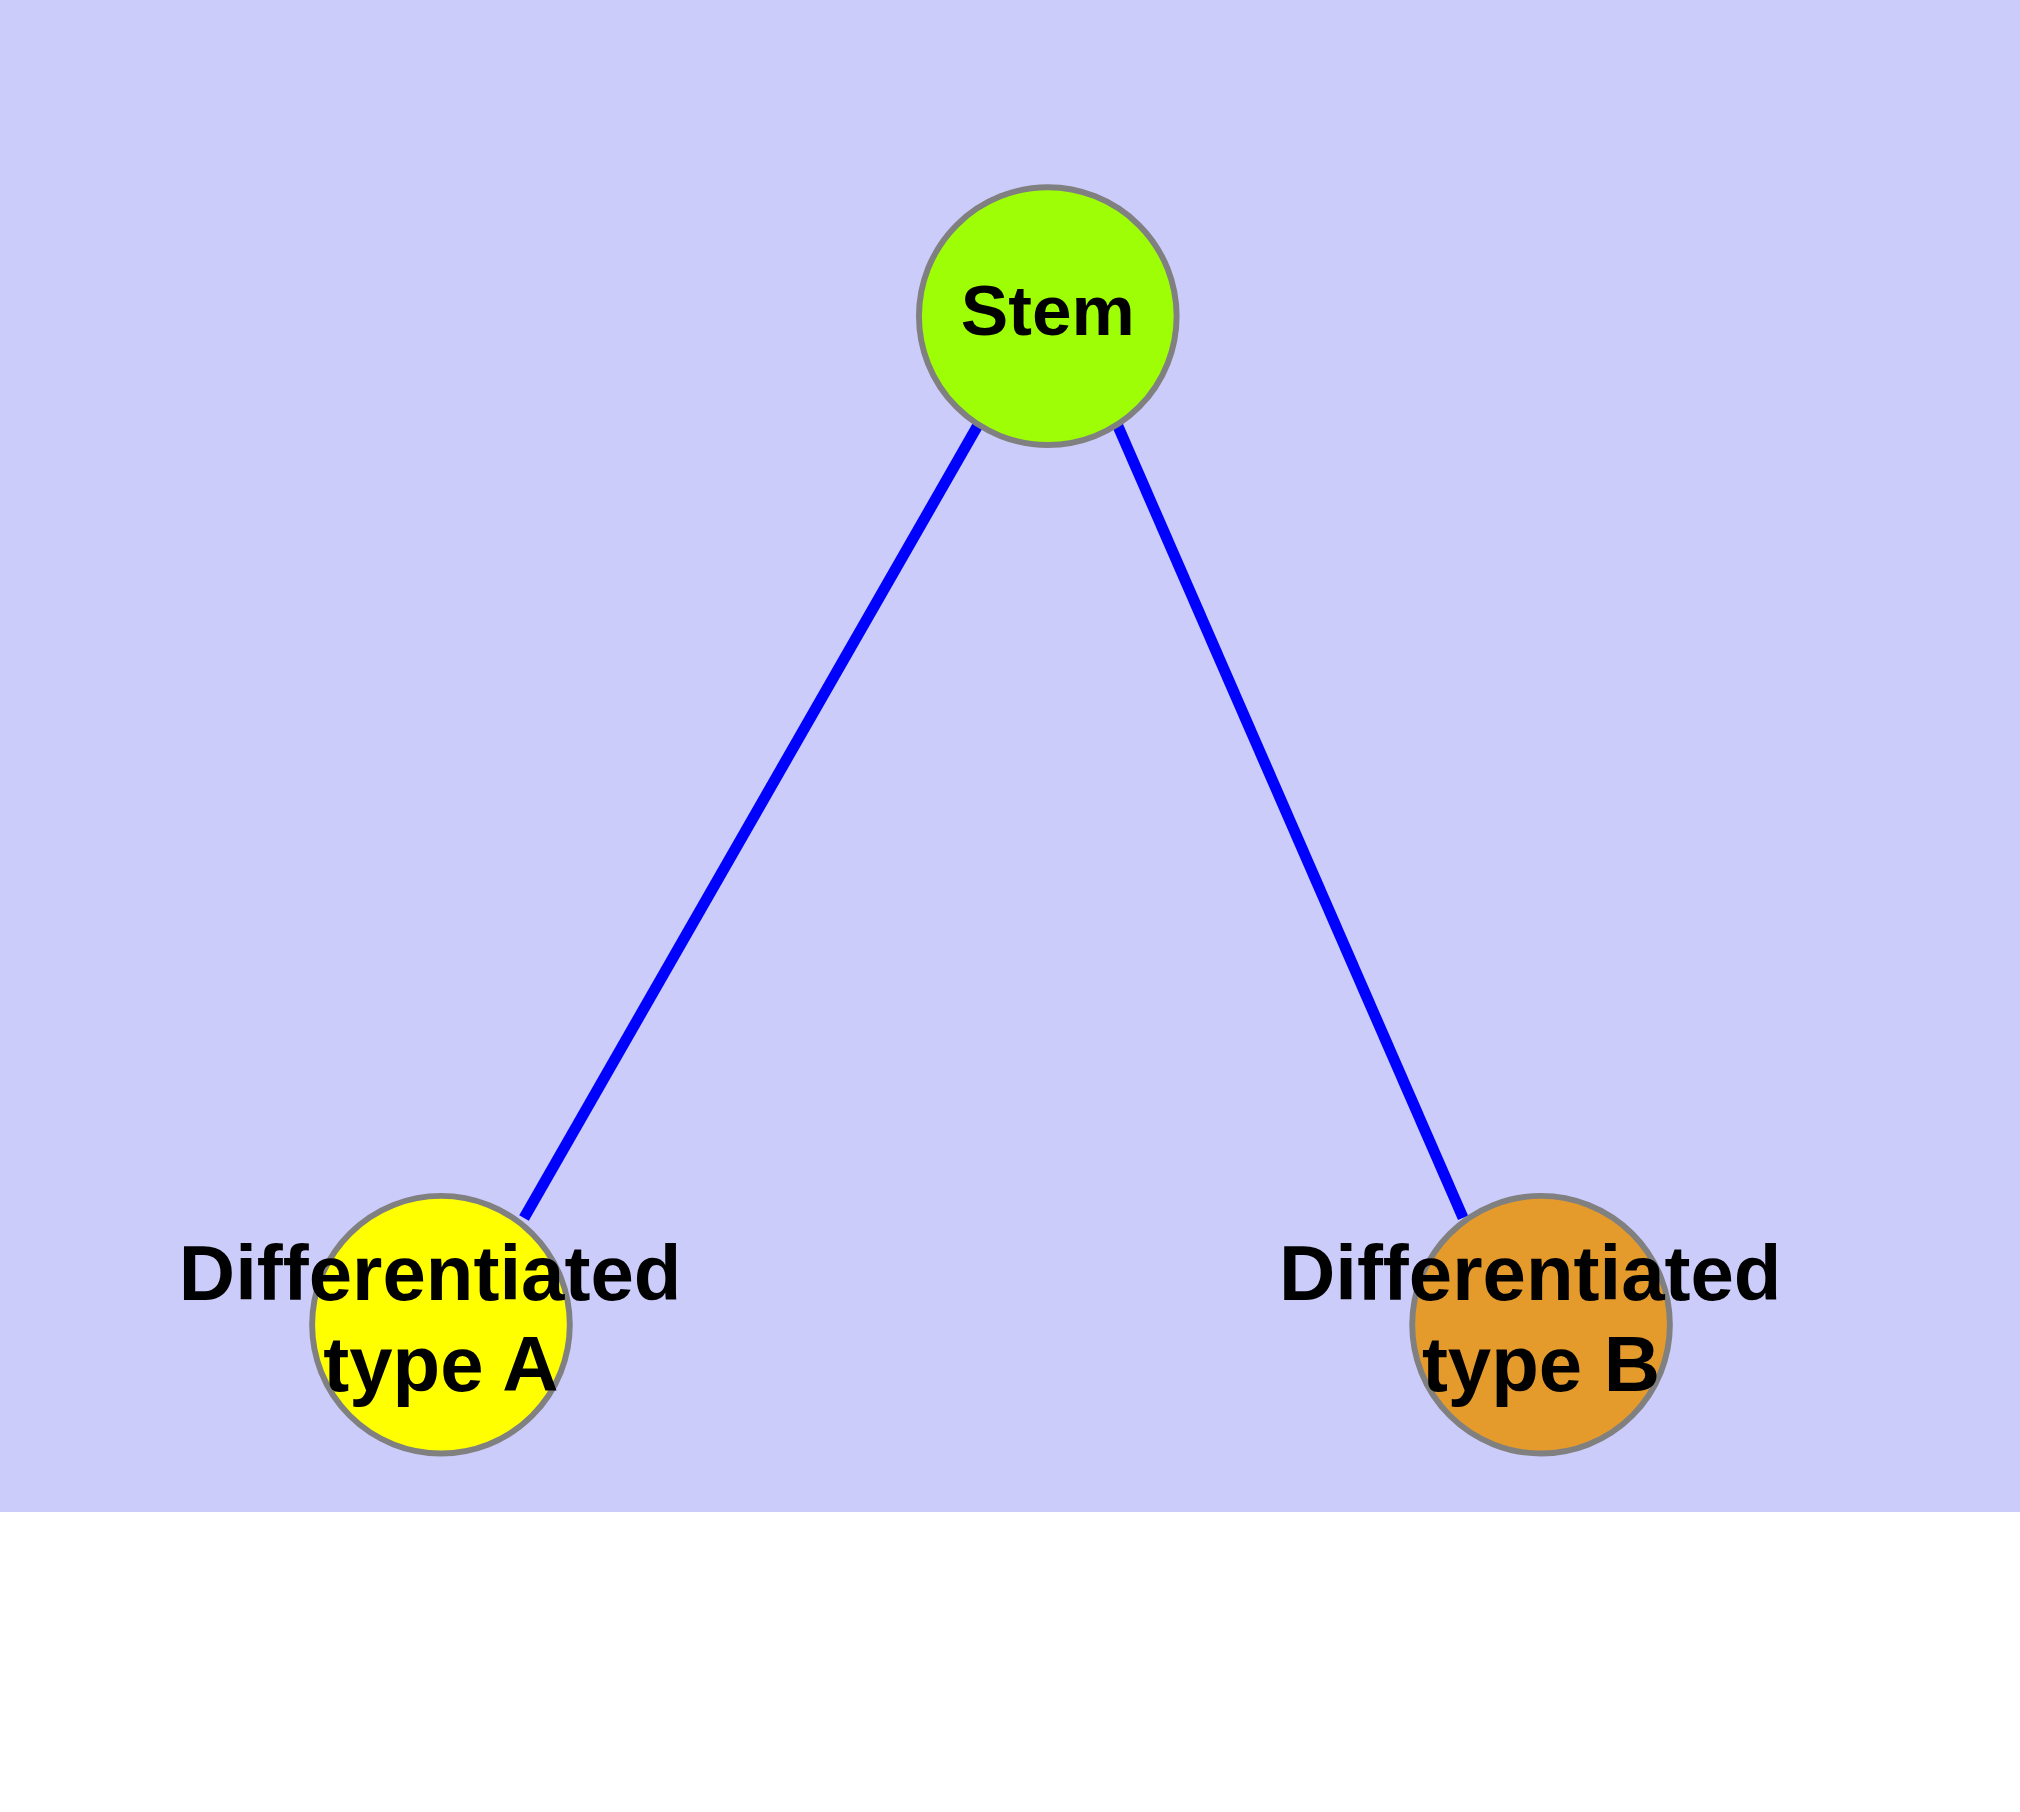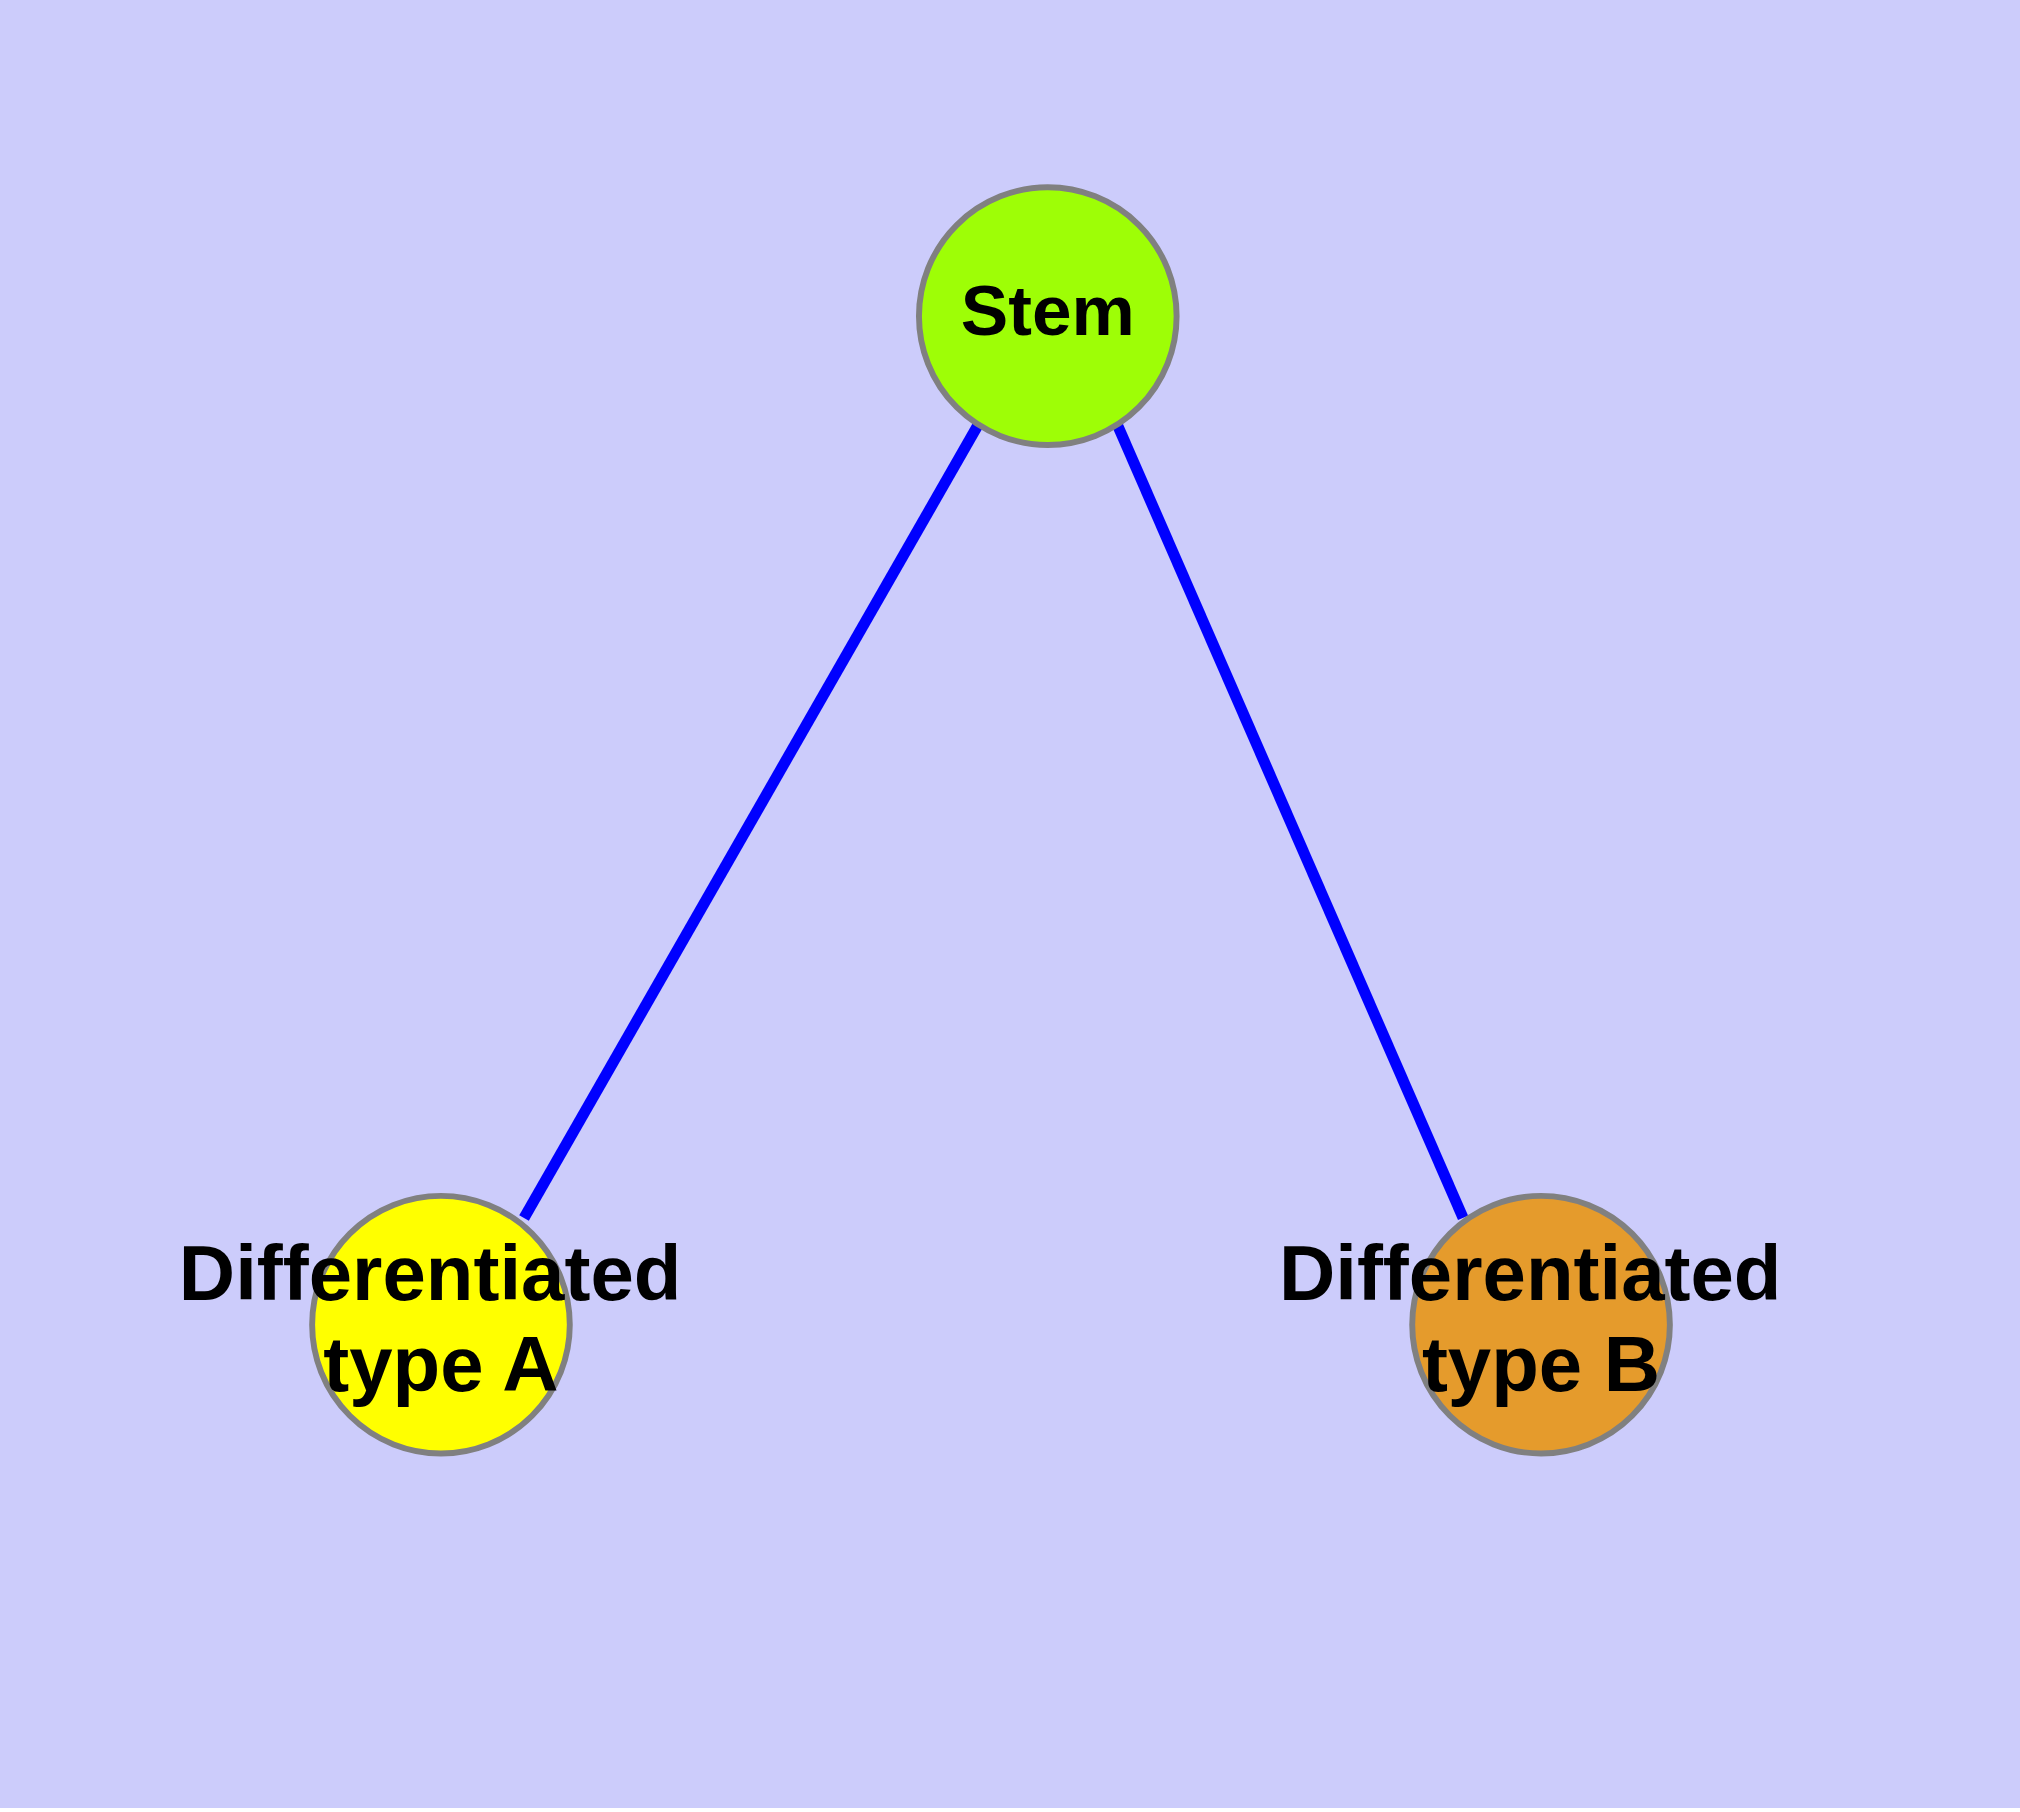--- a/index.html
+++ b/index.html
@@ -7,21 +7,21 @@
     margin: 0;
     padding: 0;
     background: #ffffff;
   }
   body {
     font-family: "Liberation Sans", sans-serif;
   }
   #canvas {
     position: relative;
     width: 2021px;
-    height: 1808px;
+    height: 1512px;
     background: #ccccfb;
     overflow: hidden;
   }
   #graph-svg {
     position: absolute;
     top: 0;
     left: 0;
     width: 2021px;
     height: 1812px;
     display: block;

